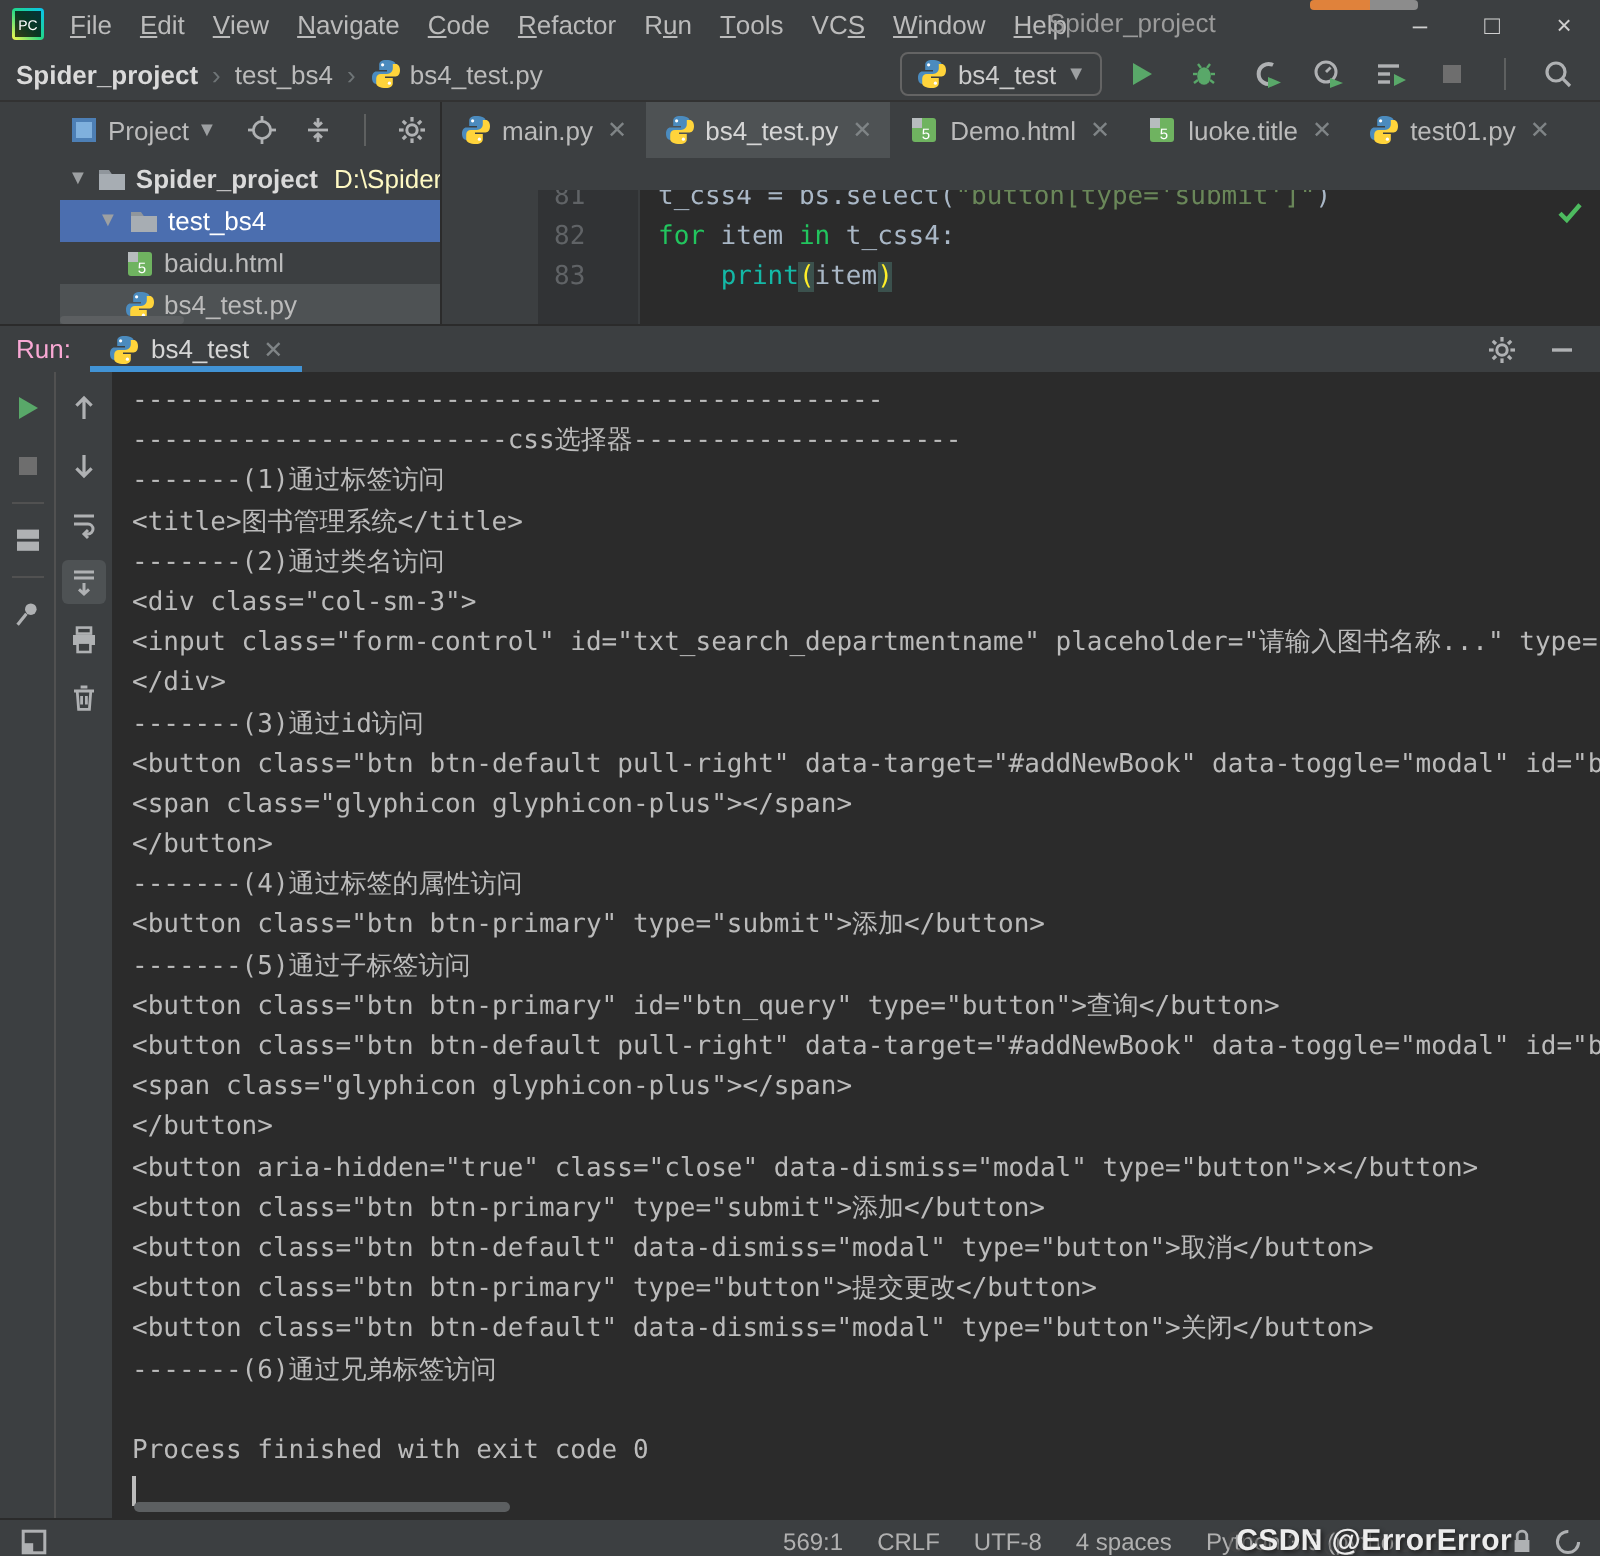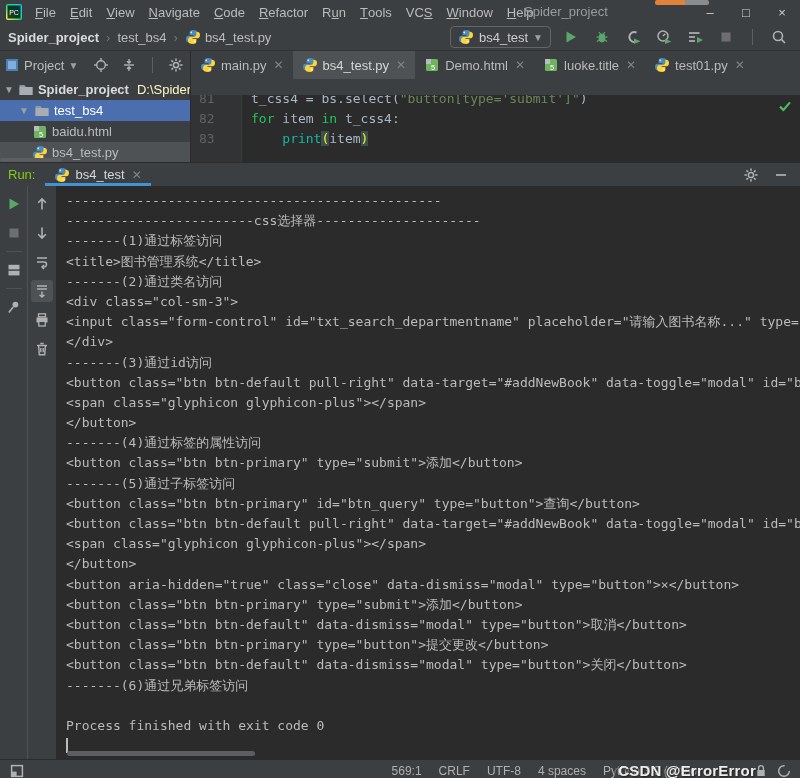--- a/index.html
+++ b/index.html
@@ -26,54 +26,54 @@
   .crumb{display:flex;align-items:center;gap:4px;}
   .crumb-first{font-weight:bold;color:#dadada;}
   .crumb-sep{color:#6f7577;margin:0 3px;}
   .nav-right{margin-left:auto;display:flex;align-items:center;gap:9px;padding-right:10px;}
   .run-combo{display:flex;align-items:center;gap:5px;border:1px solid #646464;border-radius:4px;height:20px;padding:0 7px;color:#cccccc;}
   .combo-caret{color:#9da0a2;font-size:10px;}
   .tool-btn{width:22px;height:22px;display:flex;align-items:center;justify-content:center;border-radius:3px;}
   .tool-btn.active{background:#4e5254;}
 
   
-  .upper{display:flex;height:111px;}
+  .upper{display:flex;height:111px;padding-left:30px;}
   .left-pane{width:190px;display:flex;flex-direction:column;border-right:1px solid #2b2b2b;background:#3c3f41;}
   .project-header{height:28px;display:flex;align-items:center;font-size:13px;padding:0 4px;gap:4px;}
   .tree{flex:1;position:relative;font-size:13px;overflow:hidden;}
   .tree-row{height:21px;display:flex;align-items:center;white-space:nowrap;gap:4px;}
   .tree-row.selected{background:#4b6eaf;color:#ffffff;}
   .tree-row.highlight{background:#4e5254;}
   .tree-label.bold{font-weight:bold;color:#dadada;}
   .tree-path{color:#fef9c3;margin-left:4px;}
   .twisty{color:#9da0a2;font-size:10px;width:12px;text-align:center;}
   .tree-scrollbar{position:absolute;left:0;bottom:0;width:62px;height:4px;background:#5c5f61;border-radius:2px;}
 
   .right-pane{flex:1;display:flex;flex-direction:column;min-width:0;gap:16px;}
   .tabs{height:28px;display:flex;font-size:13px;background:#3c3f41;}
   .tab{display:flex;align-items:center;gap:5px;padding:0 9px;color:#bbbbbb;}
   .tab.active{background:#4e5254;color:#d6d6d6;}
   .tab-close{color:#7f8486;font-size:12px;margin-left:2px;}
-  .editor{flex:1;background:#2b2b2b;position:relative;overflow:hidden;}
+  .editor{flex:1;background:#2b2b2b;position:relative;overflow:hidden;margin-left:48px;}
   .editor::before{content:"";position:absolute;left:0;top:0;width:50px;height:100%;background:#313335;border-right:1px solid #3a3d3f;}
   .codewrap{position:relative;margin-top:-6px;font:13px "DejaVu Sans Mono",monospace;line-height:20px;}
   .code-line{display:flex;white-space:pre;}
   .lnum{width:42px;padding-left:8px;color:#606366;flex:0 0 auto;}
   .ltoks{padding-left:10px;color:#a9b7c6;}
   .tok-kw{color:#22c55e;}
   .tok-string{color:#6a8759;}
   .tok-builtin{color:#14b8a6;}
   .tok-brace{color:#ffef28;background:#3b514d;}
   .editor-check{position:absolute;right:7px;top:3px;}
   .context-bar{height:22px;background:#3c3f41;border-top:1px solid #2b2b2b;display:flex;align-items:center;
                padding-left:64px;font-size:12px;color:#9b9b9b;}
 
   
   .run-header{height:23px;background:#3c3f41;border-top:1px solid #2b2b2b;display:flex;align-items:center;font-size:13px;}
-  .run-label{padding:0 10px 0 8px;color:#84cc16;}
+  .run-label{padding:0 10px 0 8px;color:#f9a8d4;}
   .run-tab{display:flex;align-items:center;gap:5px;padding:0 9px;height:100%;position:relative;color:#d6d6d6;}
   .run-tab::after{content:"";position:absolute;left:0;right:0;bottom:0;height:3px;background:#4193d5;}
   .run-header-right{margin-left:auto;display:flex;align-items:center;gap:8px;padding-right:8px;}
 
   .run-body{height:573px;display:flex;background:#2b2b2b;position:relative;}
   .run-toolbar{width:56px;background:#3c3f41;display:flex;border-right:1px solid #2b2b2b;flex:0 0 auto;}
   .tb-col{width:27px;display:flex;flex-direction:column;align-items:center;padding-top:7px;gap:7px;}
   .tb-col.first{border-right:1px solid #515151;}
   .tb-sep{width:16px;height:1px;background:#515151;}
 

